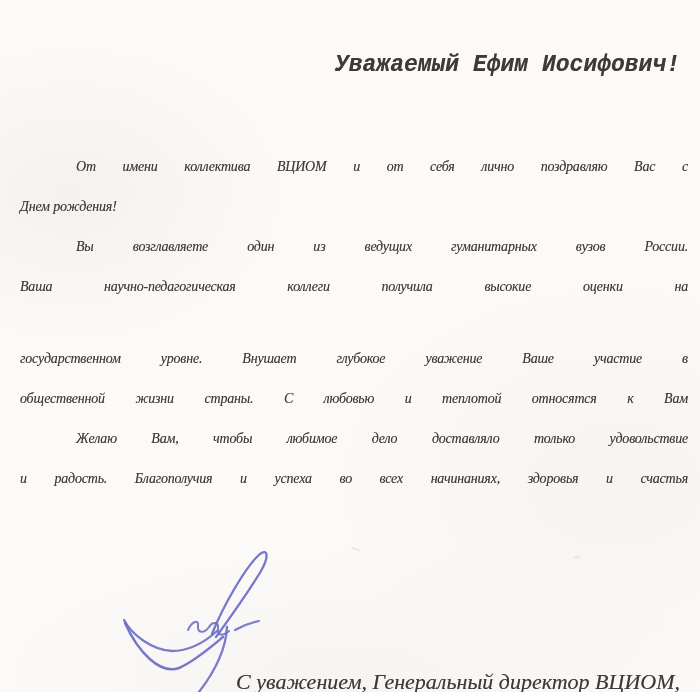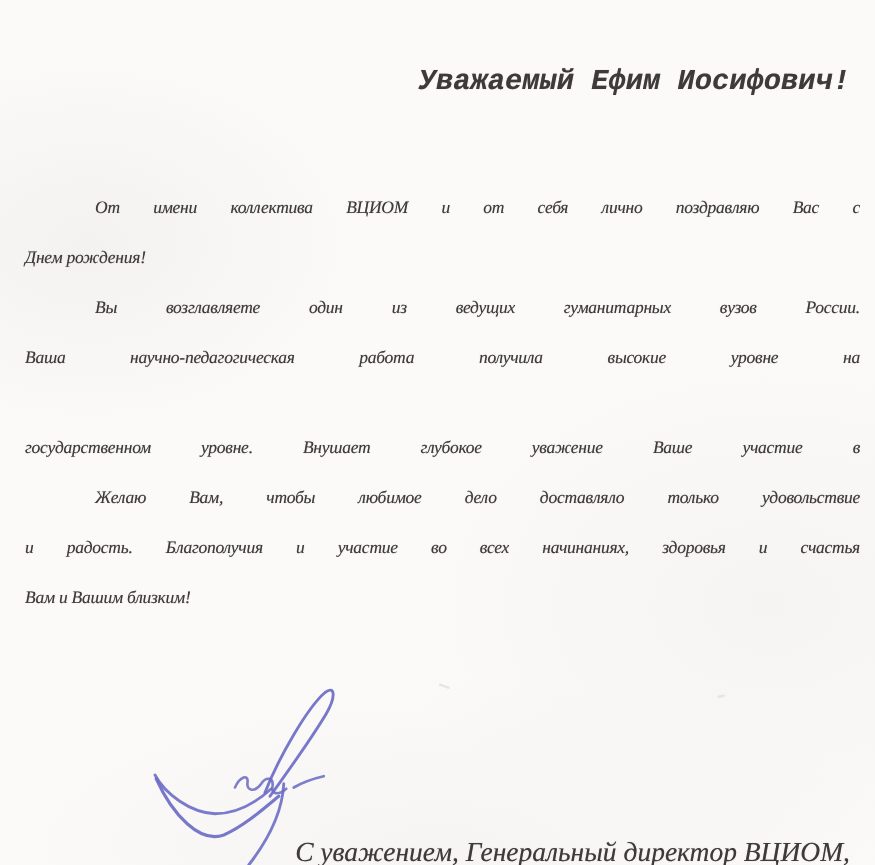--- a/index.html
+++ b/index.html
@@ -83,25 +83,25 @@
 <body>
 
 <div class="page">
 
   <div class="heading">Уважаемый Ефим Иосифович!</div>
 
   <div class="body-block">
     <div class="line j i" style="white-space: normal;">От имени коллектива ВЦИОМ и от себя лично поздравляю Вас с</div>
     <div class="line l">Днем рождения!</div>
     <div class="line j i" style="white-space: normal;">Вы возглавляете один из ведущих гуманитарных вузов России.</div>
-    <div class="line j" style="white-space: normal;">Ваша научно-педагогическая работа получила высокие уровне на</div>
+    <div class="line j" style="white-space: normal;">Ваша научно-педагогическая коллеги получила высокие оценки на</div>
     <div class="line j" style="white-space: normal; margin-top: 32px;">государственном уровне. Внушает глубокое уважение Ваше участие в</div>
+    <div class="line j" style="white-space: normal;">общественной жизни страны. С любовью и теплотой относятся к Вам</div>
     <div class="line j i" style="white-space: normal;">Желаю Вам, чтобы любимое дело доставляло только удовольствие</div>
-    <div class="line j" style="white-space: normal;">и радость. Благополучия и участие во всех начинаниях, здоровья и счастья</div>
-    <div class="line l">Вам и Вашим близким!</div>
+    <div class="line j" style="white-space: normal;">и радость. Благополучия и успеха во всех начинаниях, здоровья и счастья</div>
   </div>
 
   <svg class="signature-svg" viewBox="0 0 220 152" fill="none" stroke="#6b6dc6" stroke-linecap="round" stroke-linejoin="round">
     <path stroke-width="2.3" opacity="0.9" d="M 44 80 C 52 95, 72 110, 92 111 C 110 111, 126 101, 137 91"></path>
     <path stroke-width="2.5" opacity="0.92" d="M 45 83 C 58 112, 80 135, 99 128 C 115 121, 131 107, 143 97"></path>
     <path stroke-width="2.1" opacity="0.88" d="M 108 90 C 112 81, 119 79, 118 86 C 117 93, 124 94, 129 87 C 133 81, 139 82, 138 89 C 137 95, 142 97, 149 91"></path>
     <path stroke-width="2.3" opacity="0.92" d="M 132 94 C 143 66, 166 26, 180 14 C 188 8, 189 17, 181 31 C 169 51, 149 79, 136 97"></path>
     <path stroke-width="2.3" opacity="0.9" d="M 147 87 C 146 108, 136 130, 119 152"></path>
     <path stroke-width="2.2" opacity="0.88" d="M 155 90 C 162 86, 170 83, 179 81"></path>
   </svg>

